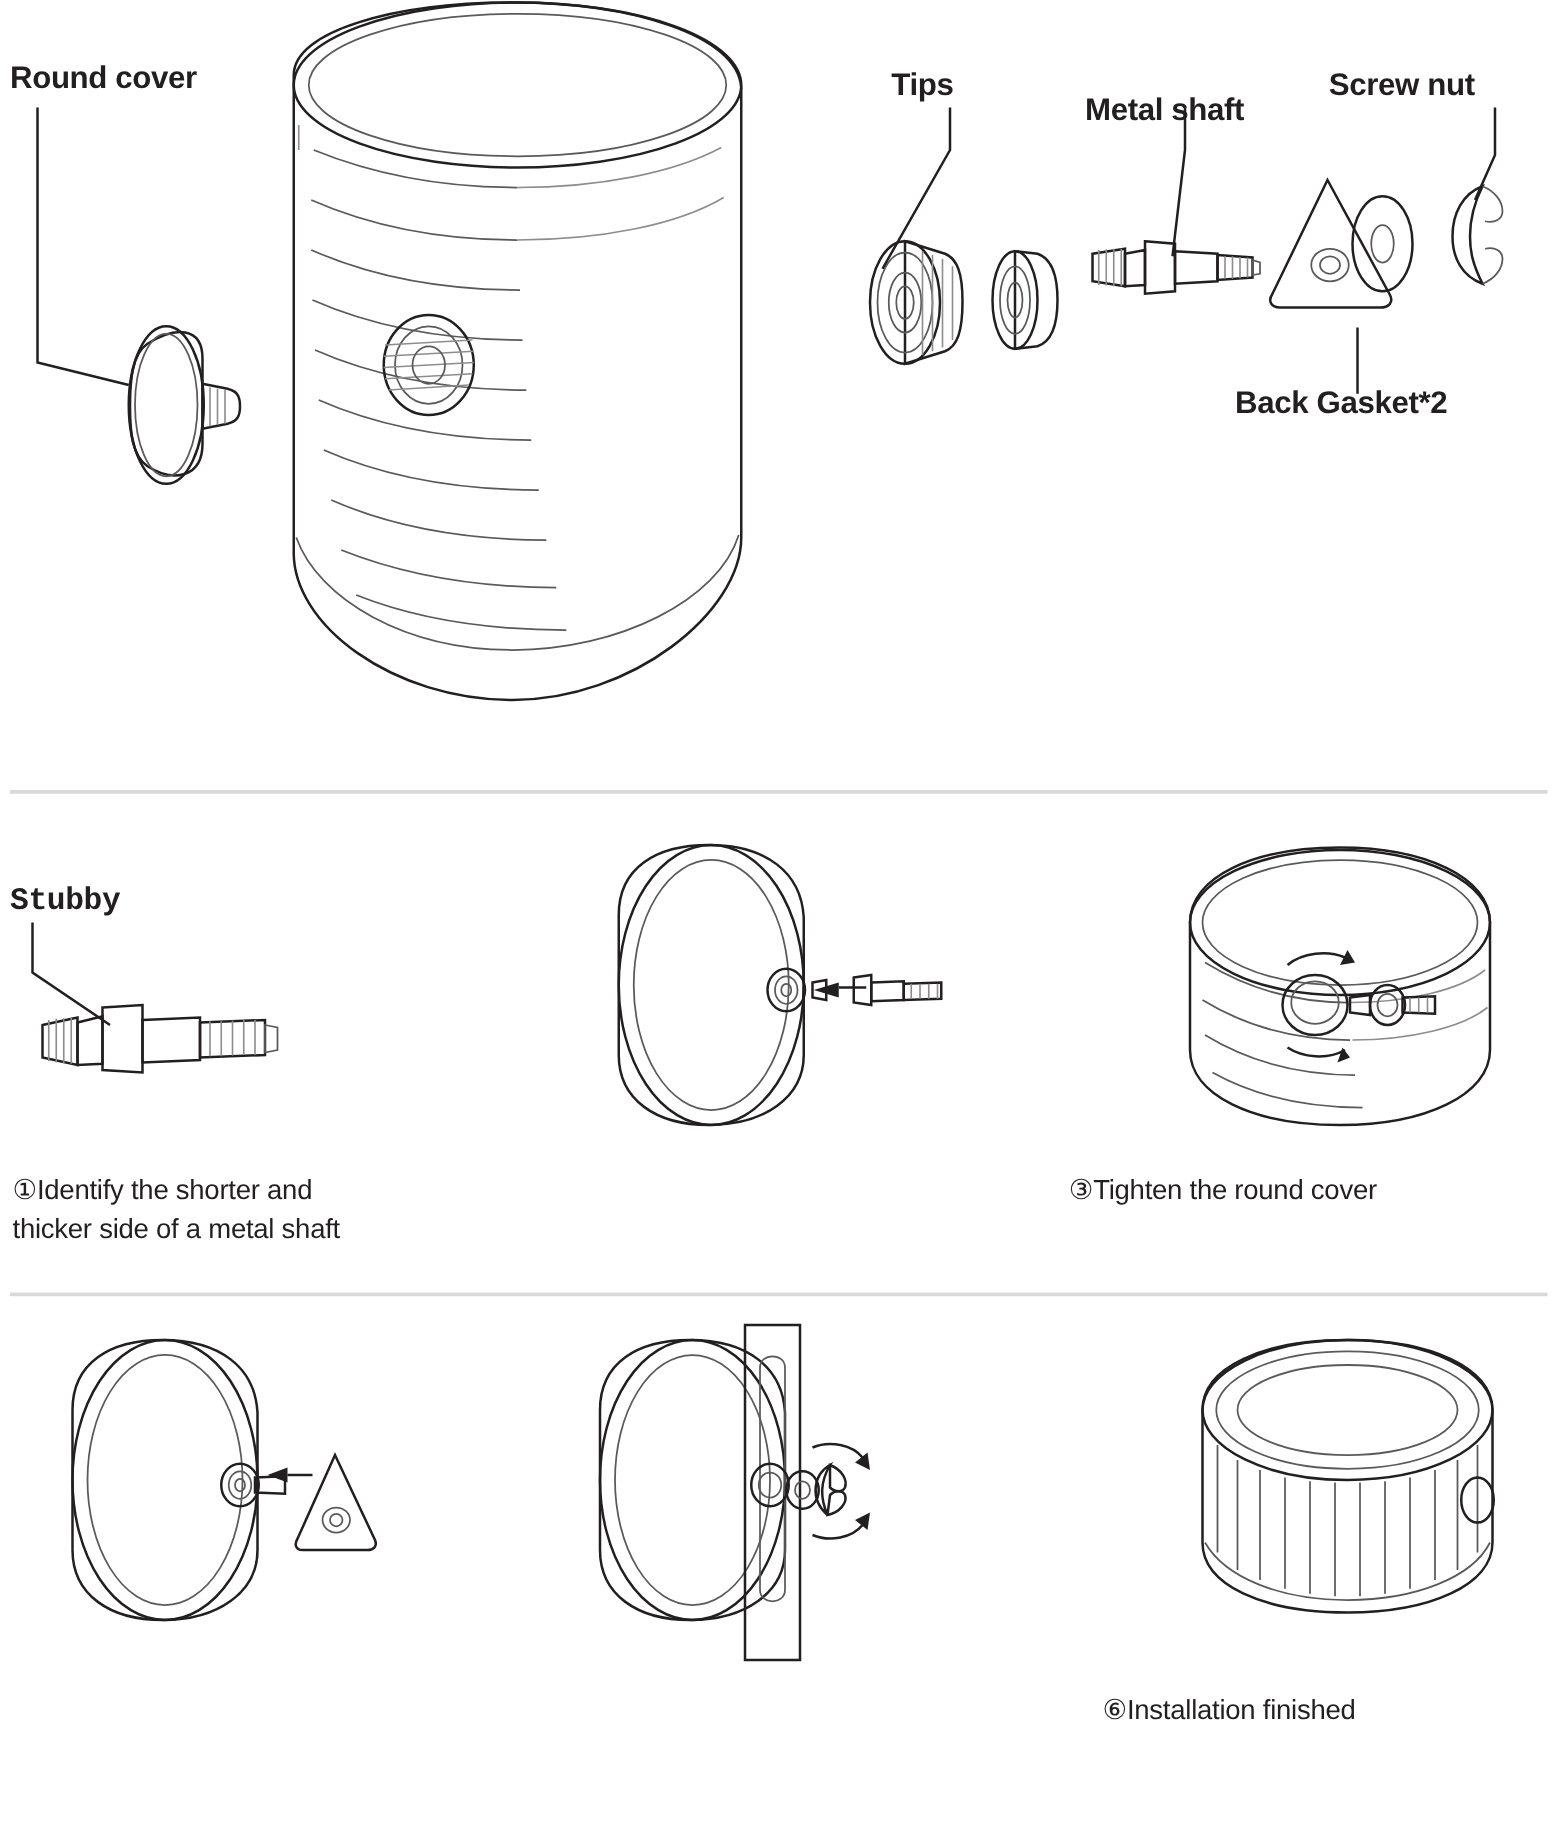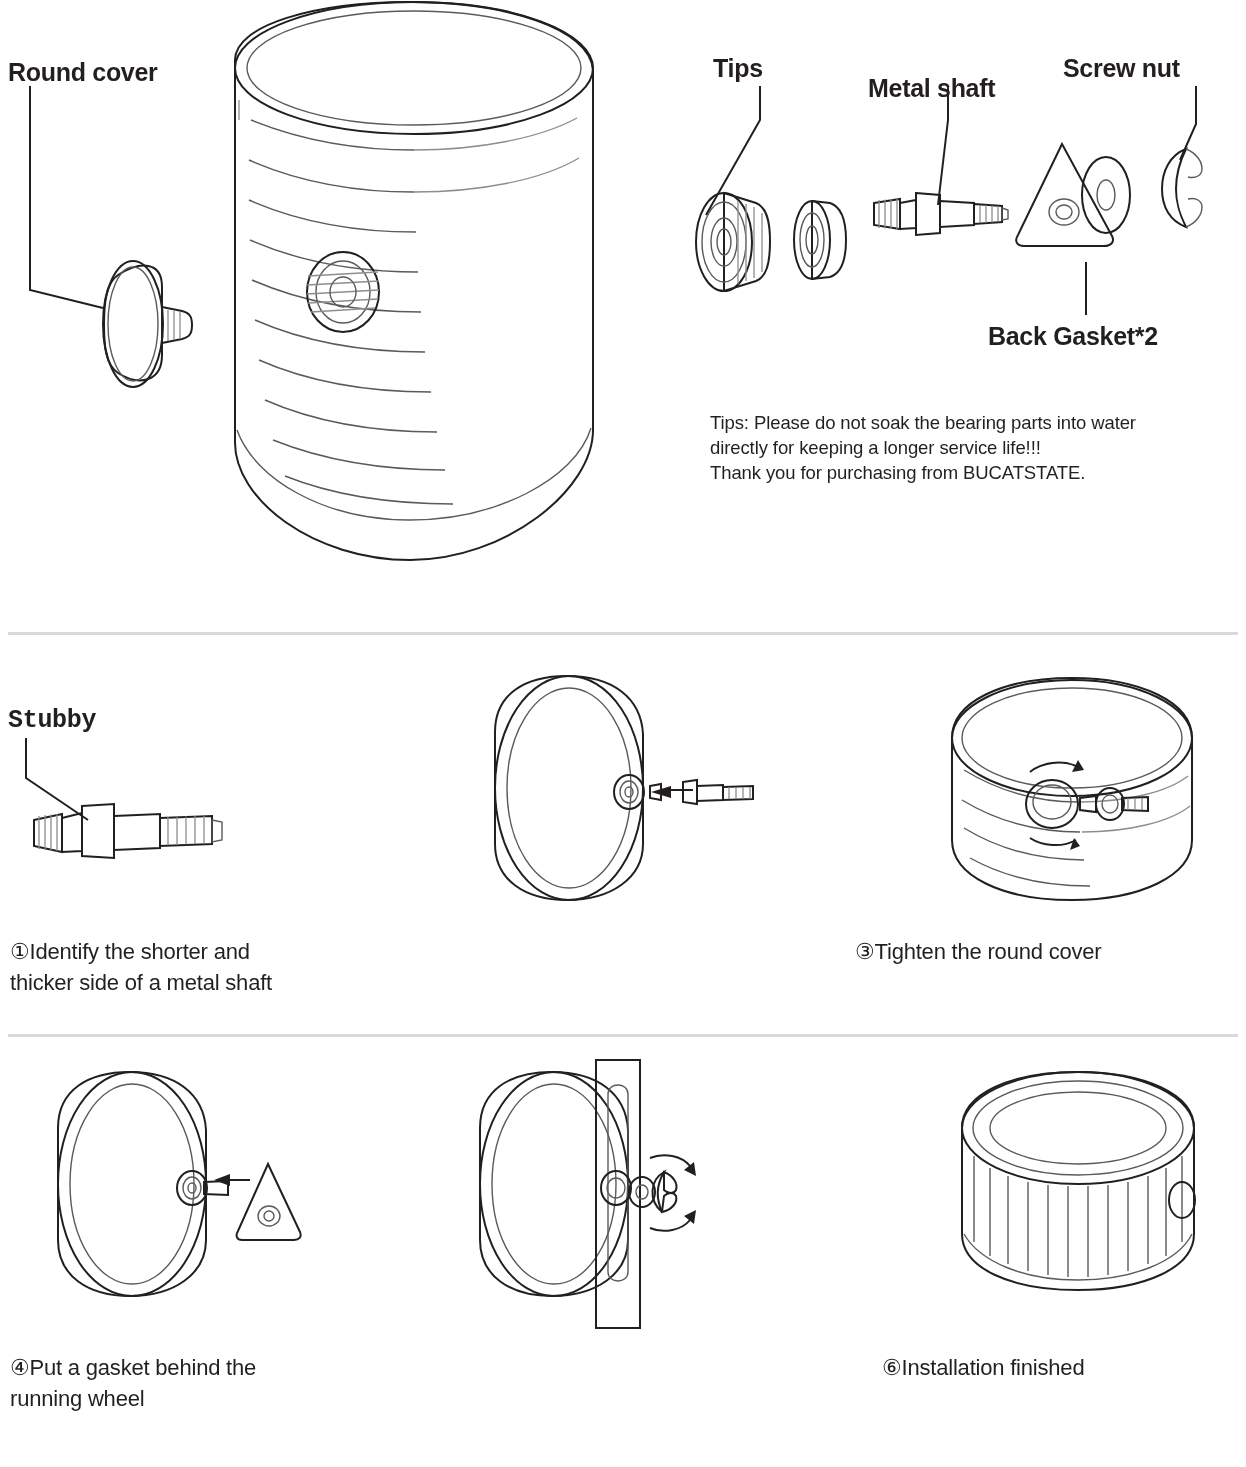--- a/index.html
+++ b/index.html
@@ -184,29 +184,26 @@
   </svg>
 
   <svg style="left:0px; top:0px;" width="1246" height="620" viewBox="0 0 1246 620">
     <path class="ln-leader" d="M30 86 L30 290 L103 308"></path>
     <path class="ln-leader" d="M760 86 L760 120 L706 215"></path>
     <path class="ln-leader" d="M948 86 L948 120 L938 205"></path>
     <path class="ln-leader" d="M1196 86 L1196 124 L1180 160"></path>
     <path class="ln-leader" d="M1086 315 L1086 262"></path>
   </svg>
 
-  <div class="label" style="left:8px; top:58px;">Round cover</div>
+  <div class="label" style="left:8px; top:48px;">Round cover</div>
   <div class="label" style="left:713px; top:54px;">Tips</div>
   <div class="label" style="left:868px; top:54px;margin-top:20px;">Metal shaft</div>
   <div class="label" style="left:1063px; top:54px;">Screw nut</div>
-  <div class="label" style="left:988px; top:322px;">Back Gasket*2</div>
-
-  <div class="tips" style="left:710px; top:410px; width:520px;">Tips: Please do not soak the bearing parts into water
-directly for keeping a longer service life!!!
-Thank you for purchasing from BUCATSTATE.</div>
+  <div class="label" style="left:988px; top:308px;">Back Gasket*2</div>
+
 
   <div class="divider" style="top:632px;"></div>
 
   <div class="label" style="left:8px; top:706px;font-family:Liberation Mono, monospace;">Stubby</div>
   <svg style="left:0px; top:630px;" width="300" height="240" viewBox="0 0 300 240">
     <path class="ln-leader" d="M26 108 L26 148 L88 190"></path>
   </svg>
 
   <svg style="left:28px; top:790px;" width="250" height="80" viewBox="0 0 250 80">
     <path class="ln" d="M6 30 L34 24 L34 62 L6 56 Z" fill="#ededed"></path>
@@ -352,17 +349,15 @@
       <path d="M208 110 L208 198"></path>
         <path d="M226 102 L226 190"></path>
         <path d="M242 90 L242 176"></path>
     </g>
 
     <ellipse class="ln-thin" cx="138" cy="62" rx="88" ry="36" fill="none"></ellipse>
 
     <ellipse class="ln" cx="242" cy="134" rx="13" ry="18" fill="#ededed"></ellipse>
   </svg>
 
-  <div class="caption" style="left:10px; top:1352px; width:420px; white-space:pre-line;">④Put a gasket behind the
-running wheel</div>
   <div class="caption" style="left:882px; top:1352px; width:360px; white-space:pre-line;">⑥Installation finished</div>
 
 </div>
 
 </body></html>

